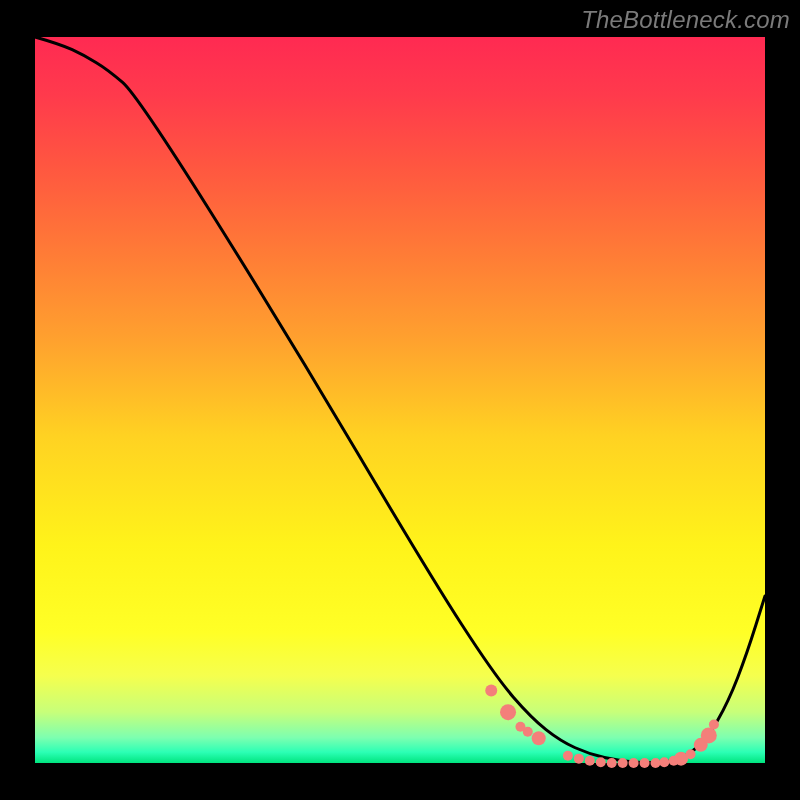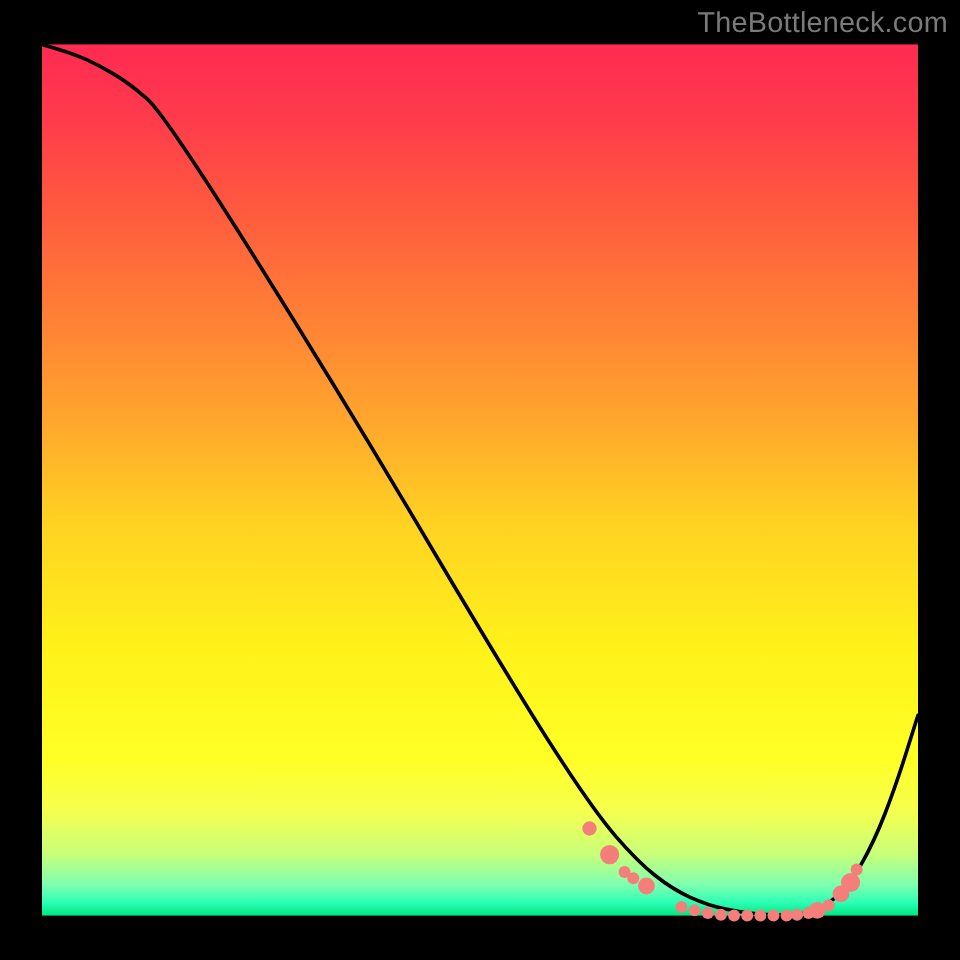--- a/index.html
+++ b/index.html
@@ -8,20 +8,21 @@
     width: 800px;
     height: 800px;
     background: #000000;
     font-family: Arial, Helvetica, sans-serif;
     overflow: hidden;
   }
   .frame {
     position: relative;
     width: 800px;
     height: 636px;
+    font-style: italic;
   }
   .watermark {
     position: absolute;
     top: 6px;
     right: 10px;
     color: #7a7a7a;
     font-size: 24px;
     font-weight: 500;
     letter-spacing: 0.2px;
     user-select: none;

